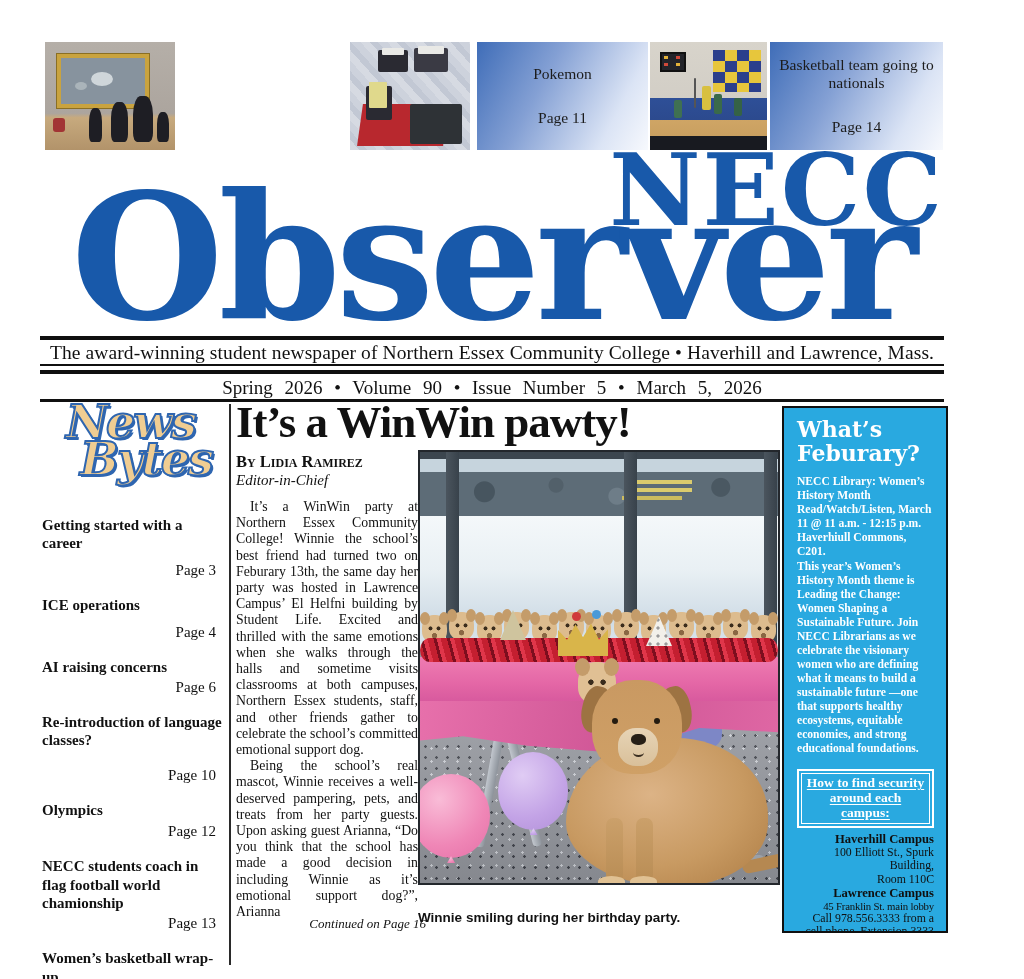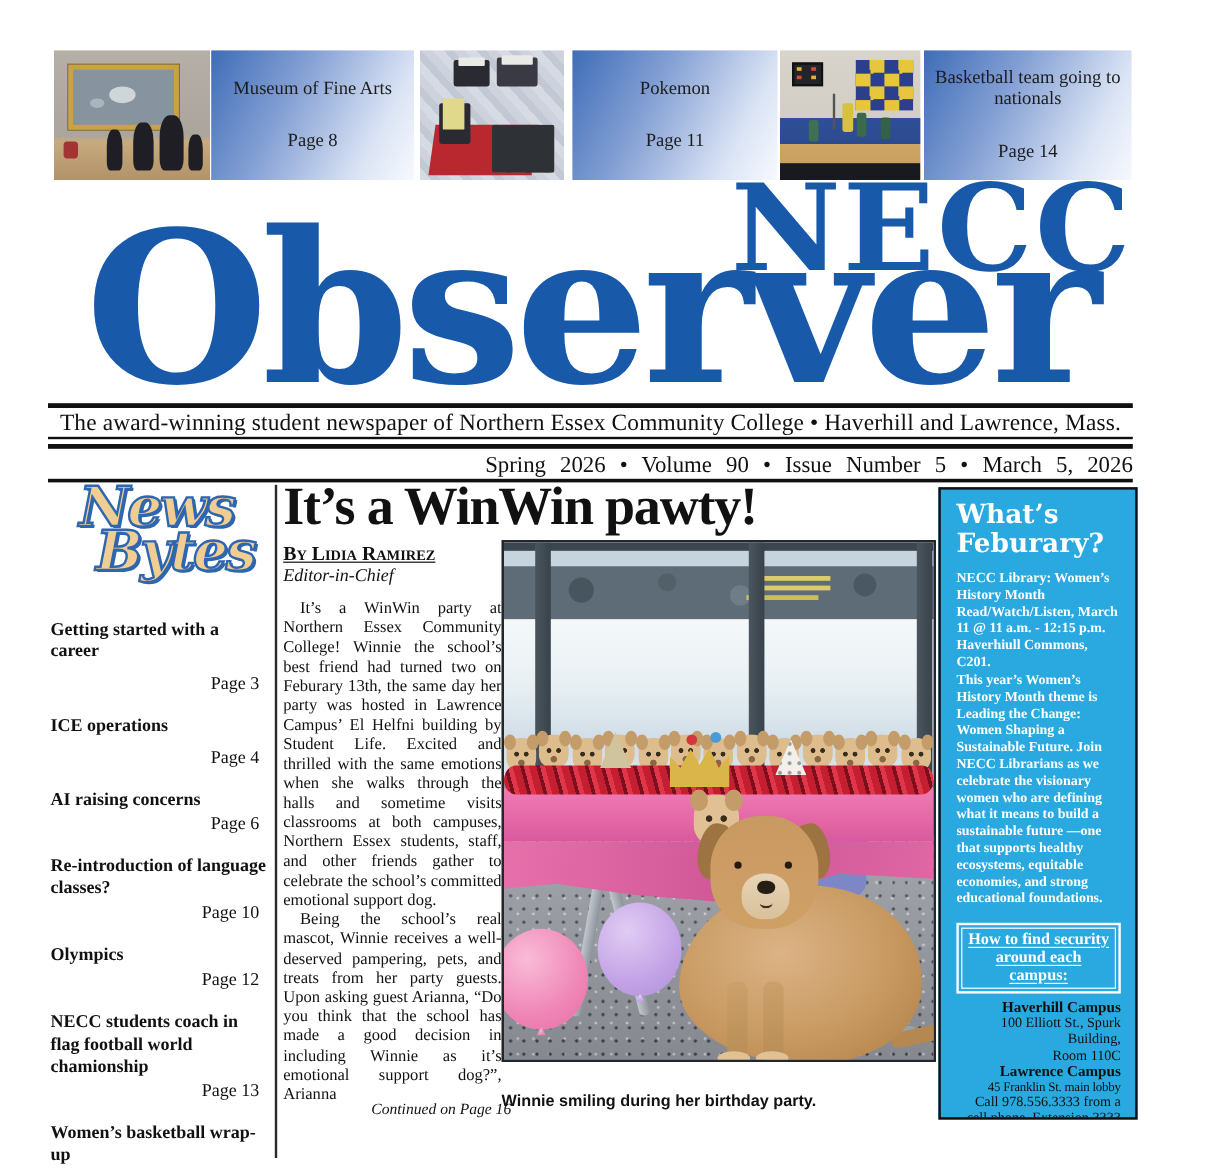--- a/index.html
+++ b/index.html
@@ -47,40 +47,40 @@
 
   
   .masthead { position:absolute; left:40px; top:140px; width:904px; height:200px; color:#1859aa; }
   .masthead .necc { position:absolute; top:0; width:100%; text-align:right;
     font-family:"DejaVu Serif", serif; font-weight:bold; font-size:100px; line-height:1; letter-spacing:2px; }
   .masthead .observer { position:absolute; top:30px; width:100%; text-align:center; white-space:nowrap;
     font-family:"DejaVu Serif", serif; font-weight:bold; font-size:175px; line-height:1; letter-spacing:-5px; }
 
   .hrule { position:absolute; left:40px; width:904px; background:#101010; }
   .tagline { position:absolute; left:40px; top:342px; width:904px; text-align:center; font-size:19.5px; letter-spacing:0.1px; }
-  .dateline { position:absolute; left:40px; top:377px; width:904px; text-align:right; font-size:19px; word-spacing:7px; }
+  .dateline { position:absolute; left:40px; top:377px; width:904px; text-align:center; font-size:19px; word-spacing:7px; }
 
   
   .vrule { position:absolute; top:404px; width:2px; height:561px; background:#2a2a2a; }
 
   
   .sidebar { position:absolute; left:42px; top:404px; width:184px; }
   .nb-logo { font-family:"DejaVu Serif", serif; font-style:italic; font-weight:bold;
     color:#f0cd92; line-height:0.8; font-size:46px; letter-spacing:-2px; margin-left:24px;
     -webkit-text-stroke:2px #2f66b0; text-shadow:2px 2px 0 #2f66b0; }
   .nb-logo .l2 { margin-left:14px; }
   .news-list { margin-top:38px; }
   .nb-item { margin-bottom:17px; }
   .nb-title { font-weight:bold; font-size:15px; line-height:1.25; }
   .nb-page  { text-align:right; font-size:15px; padding-right:10px; margin-top:9px; }
 
   
   .headline { position:absolute; left:236px; top:400px; width:544px;
     font-weight:bold; font-size:45px; letter-spacing:-1px; line-height:1; }
-  .byline { position:absolute; left:236px; top:452px; font-variant:small-caps; font-weight:bold; font-size:16.5px;text-decoration:underline; }
+  .byline { position:absolute; left:236px; top:452px; font-variant:small-caps; font-weight:bold; font-size:16.5px; }
   .byline-role { position:absolute; left:236px; top:472px; font-style:italic; font-size:15px; }
   .body-col { position:absolute; left:236px; top:499px; width:182px;
     font-size:13.8px; line-height:1.175; text-align:justify; }
   .body-col p { text-indent:14px; }
   .continued { position:absolute; left:244px; top:916px; width:182px; text-align:right; font-style:italic; font-size:13px; }
 
   .photo-credit { position:absolute; left:418px; top:891px; width:362px; text-align:right; font-weight:bold; font-size:12.5px; }
   .photo-caption { position:absolute; left:418px; top:910px; width:362px; text-align:left;
     font-family:"Liberation Sans", sans-serif; font-weight:bold; font-size:13.5px; }
 
@@ -204,24 +204,20 @@
       <i style="left:30px;top:14px;width:22px;height:14px;"></i>
       <i style="left:14px;top:24px;width:12px;height:8px;background:#aab4ba;"></i>
     </div>
     <div class="fig" style="left:44px;width:13px;height:34px;"></div>
     <div class="fig" style="left:66px;width:17px;height:40px;"></div>
     <div class="fig" style="left:88px;width:20px;height:46px;"></div>
     <div class="fig" style="left:112px;width:12px;height:30px;"></div>
     <div class="bag"></div>
   </div>
 
-  <div class="strip-tile" style="left:176px;width:169px;">
-    <div class="tile-label">Museum of Fine Arts</div>
-    <div class="tile-page">Page 8</div>
-  </div>
 
   <div class="strip-photo ph-pokemon">
     <div class="boxd" style="left:28px;top:8px;width:30px;height:22px;"></div>
     <div class="stack" style="left:32px;top:6px;width:22px;height:7px;"></div>
     <div class="boxd" style="left:64px;top:6px;width:34px;height:24px;background:#3a3a44;"></div>
     <div class="stack" style="left:68px;top:4px;width:26px;height:8px;"></div>
     <div class="mat"></div>
     <div class="boxd" style="left:16px;top:44px;width:26px;height:34px;"></div>
     <div class="stack" style="left:19px;top:40px;width:18px;height:26px;background:#e0d98c;"></div>
     <div class="binder"></div>
@@ -280,21 +276,21 @@
       <div class="nb-item">
         <div class="nb-title">ICE operations</div>
         <div class="nb-page">Page 4</div>
       </div>
       <div class="nb-item">
         <div class="nb-title">AI raising concerns</div>
         <div class="nb-page" style="margin-top:2px;">Page 6</div>
       </div>
       <div class="nb-item">
         <div class="nb-title">Re-introduction of language classes?</div>
-        <div class="nb-page" style="margin-top:3px;font-family:Liberation Serif, serif;">Page 10</div>
+        <div class="nb-page" style="margin-top:17px;font-family:Liberation Serif, serif;">Page 10</div>
       </div>
       <div class="nb-item">
         <div class="nb-title">Olympics</div>
         <div class="nb-page" style="margin-top:3px;">Page 12</div>
       </div>
       <div class="nb-item">
         <div class="nb-title">NECC students coach in flag football world chamionship</div>
         <div class="nb-page" style="margin-top:2px;">Page 13</div>
       </div>
       <div class="nb-item">

